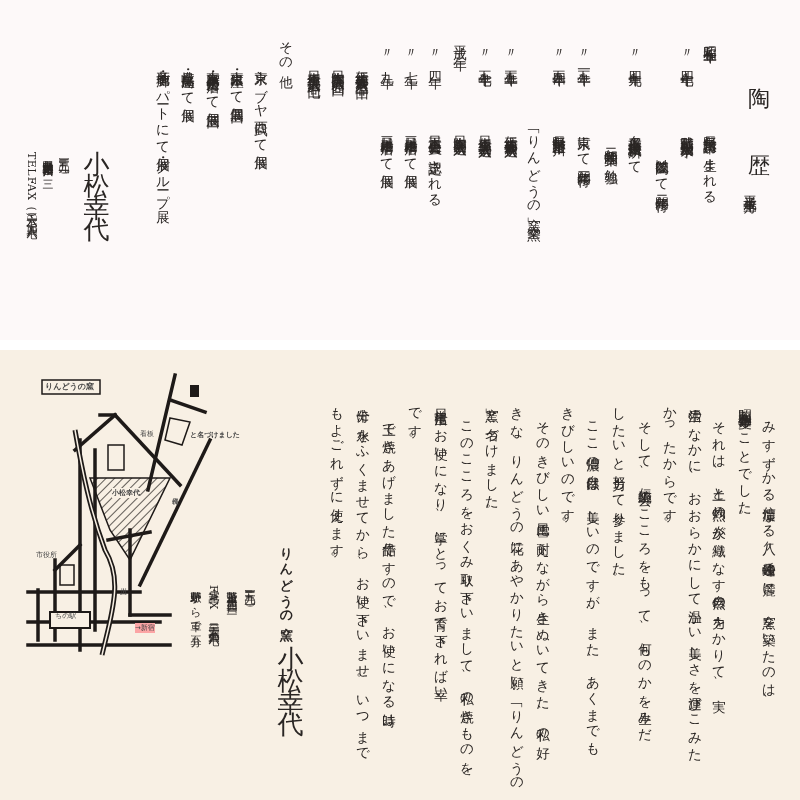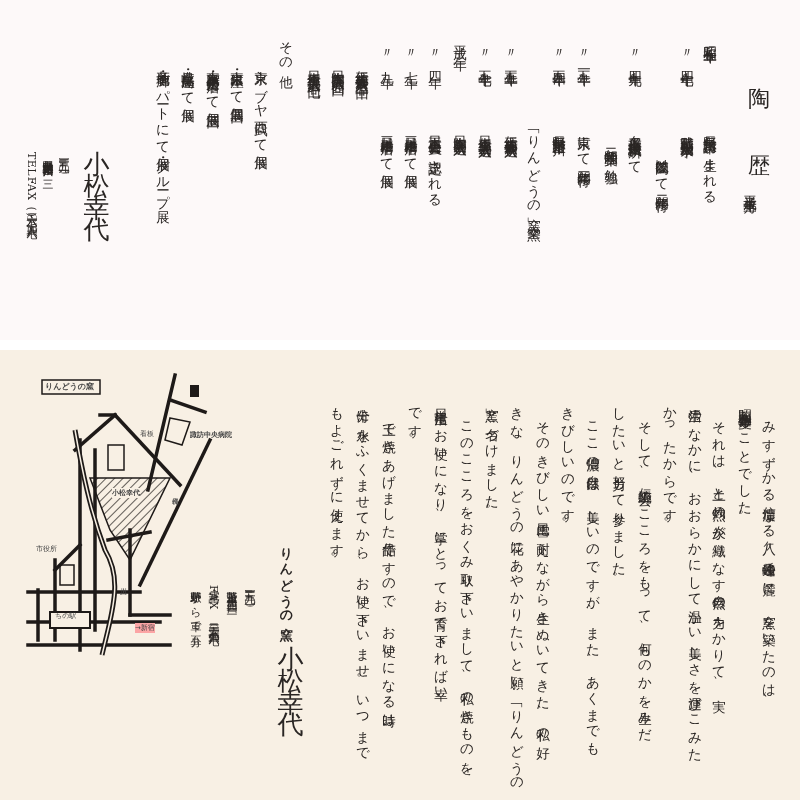--- a/index.html
+++ b/index.html
@@ -153,21 +153,21 @@
       <path d="M55,70 C62,110 70,150 85,190 C100,215 95,240 88,270 L82,295" stroke="#f8f0e4" stroke-width="1.5" fill="none"></path>
 
       <rect x="170" y="25" width="9" height="12" fill="#1e1a18"></rect>
 
       <rect x="30" y="252" width="40" height="16" fill="#f8f0e4" stroke="#1e1a18" stroke-width="2"></rect>
 
       <rect x="22" y="20" width="58" height="14" fill="#f8f0e4" stroke="#1e1a18" stroke-width="1.5"></rect>
     </svg>
     <span class="mark" style="left:25px; top:21px; font-size:8px; font-weight:bold; font-family:'DejaVu Sans',sans-serif;">りんどうの窯</span>
     <span class="mark" style="left:120px; top:38px; font-size:7px; font-family:'DejaVu Sans',sans-serif;margin-top:31px;">看板</span>
-    <span class="mark" style="left:170px; top:70px; font-size:7px; font-weight:bold; font-family:'DejaVu Sans',sans-serif;">諏訪中央病院</span>
+    <span class="mark" style="left:170px; top:70px; font-size:7px; font-weight:bold; font-family:'DejaVu Sans',sans-serif;">と名づけました</span>
     <span class="mark" style="left:92px; top:128px; font-size:7px; font-weight:bold; font-family:'DejaVu Sans',sans-serif; background:#f8f0e4;">小松幸代</span>
     <span class="mark" style="left:150px; top:132px; font-size:7px; writing-mode:vertical-rl; font-family:'DejaVu Sans',sans-serif;">長峰</span>
-    <span class="mark" style="left:16px; top:184px; font-size:7px; font-family:'DejaVu Sans',sans-serif;">市役所</span>
+    <span class="mark" style="left:16px; top:190px; font-size:7px; font-family:'DejaVu Sans',sans-serif;">市役所</span>
     <span class="mark" style="left:98px; top:222px; font-size:7px; writing-mode:vertical-rl; font-family:'DejaVu Sans',sans-serif;">上川</span>
     <span class="mark" style="left:35px; top:251px; font-size:7px; font-family:'DejaVu Sans',sans-serif;">ちの駅</span>
     <span class="mark" style="left:115px; top:263px; font-size:7px; font-family:'DejaVu Sans',sans-serif; background:#fca5a5;">→新宿</span>
   </div>
 </div>
 
 </body></html>

